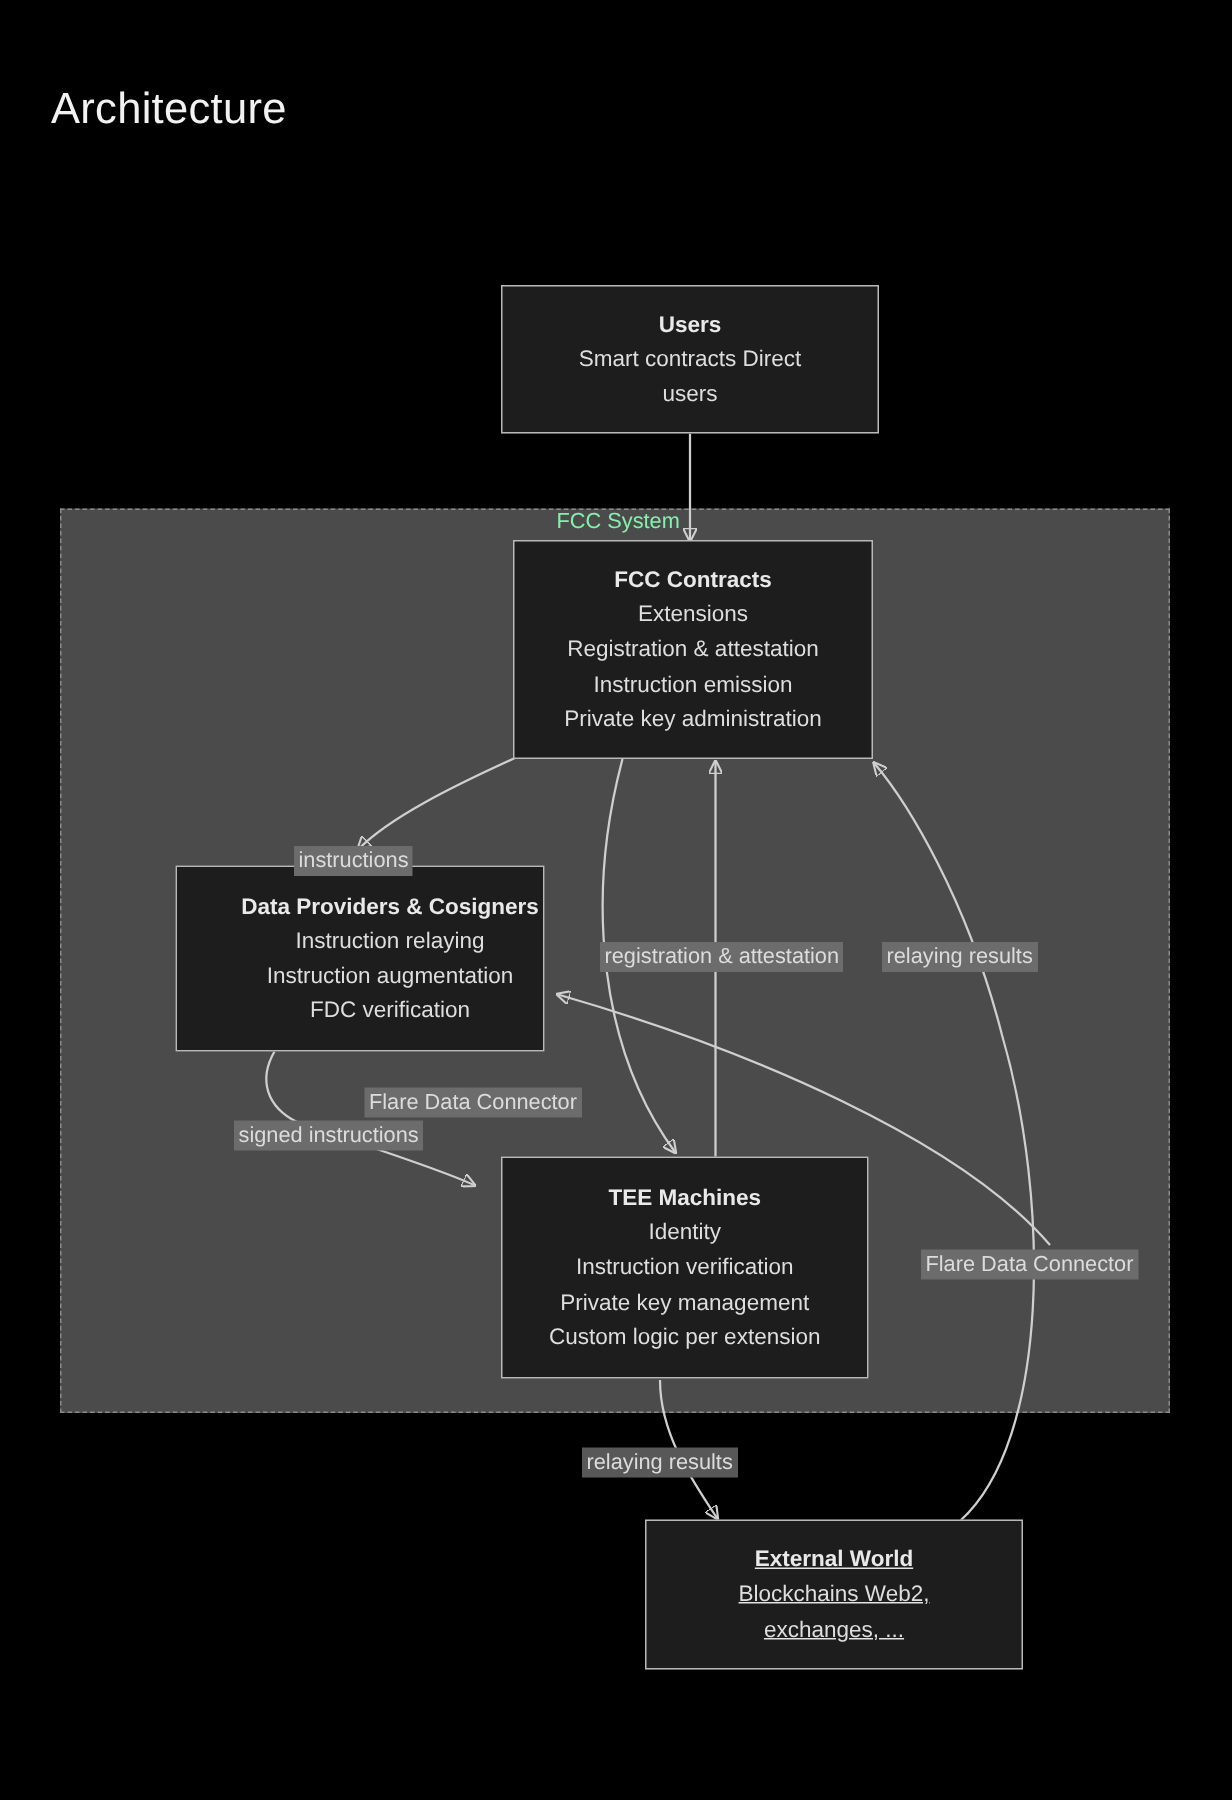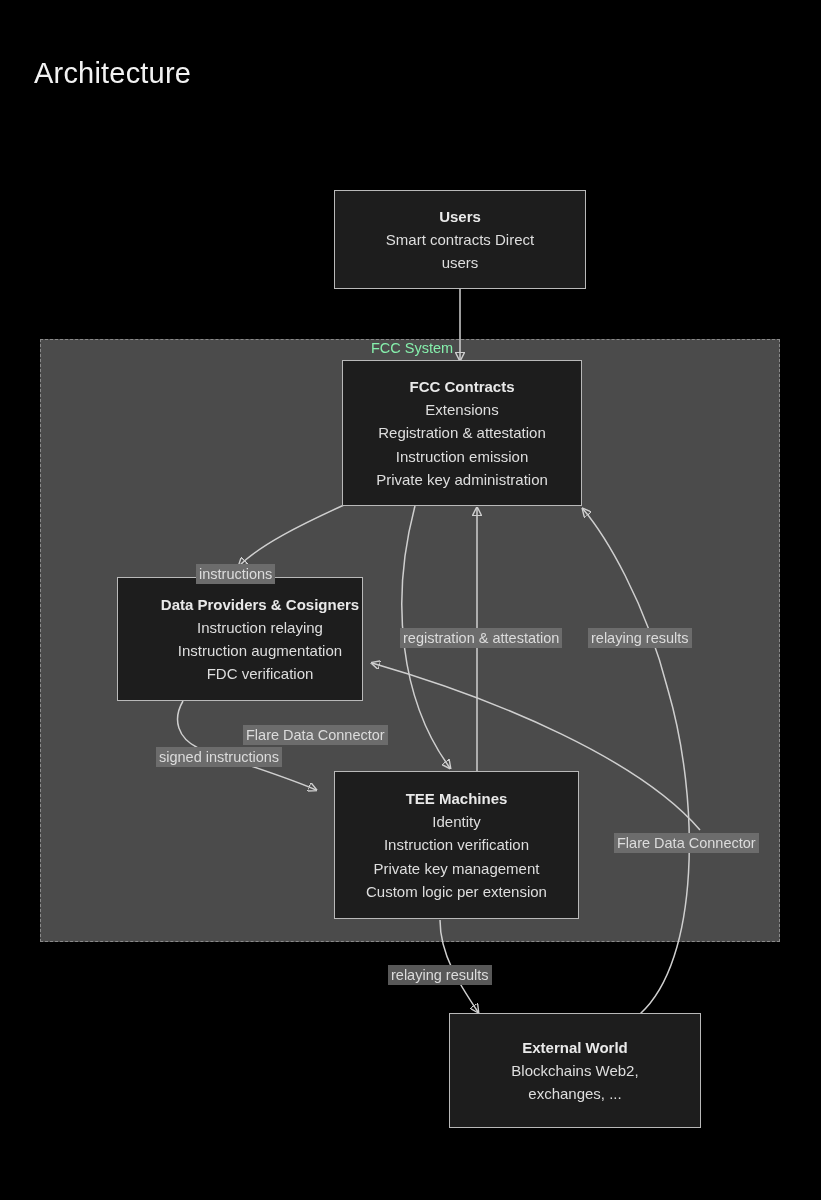--- a/index.html
+++ b/index.html
@@ -166,21 +166,21 @@
   </div>
 
   <div class="node" style="left:334px; top:771px; width:245px; height:148px;">
     <div class="node-title">TEE Machines</div>
     <div class="node-line">Identity</div>
     <div class="node-line">Instruction verification</div>
     <div class="node-line">Private key management</div>
     <div class="node-line">Custom logic per extension</div>
   </div>
 
-  <div class="node" style="left:449px; top:1013px; width:252px; height:115px;">
+  <div class="node" style="left:430px; top:1013px; width:252px; height:100px;text-decoration:underline;">
     <div class="node-title">External World</div>
     <div class="node-line">Blockchains Web2,</div>
     <div class="node-line">exchanges, ...</div>
   </div>
 
   <div class="edge-label" style="left:196px; top:531px;margin-top:33px;">instructions</div>
 
   <div class="edge-label" style="left:400px; top:628px;">registration &amp; attestation</div>
 
   <div class="edge-label" style="left:588px; top:628px;">relaying results</div>

